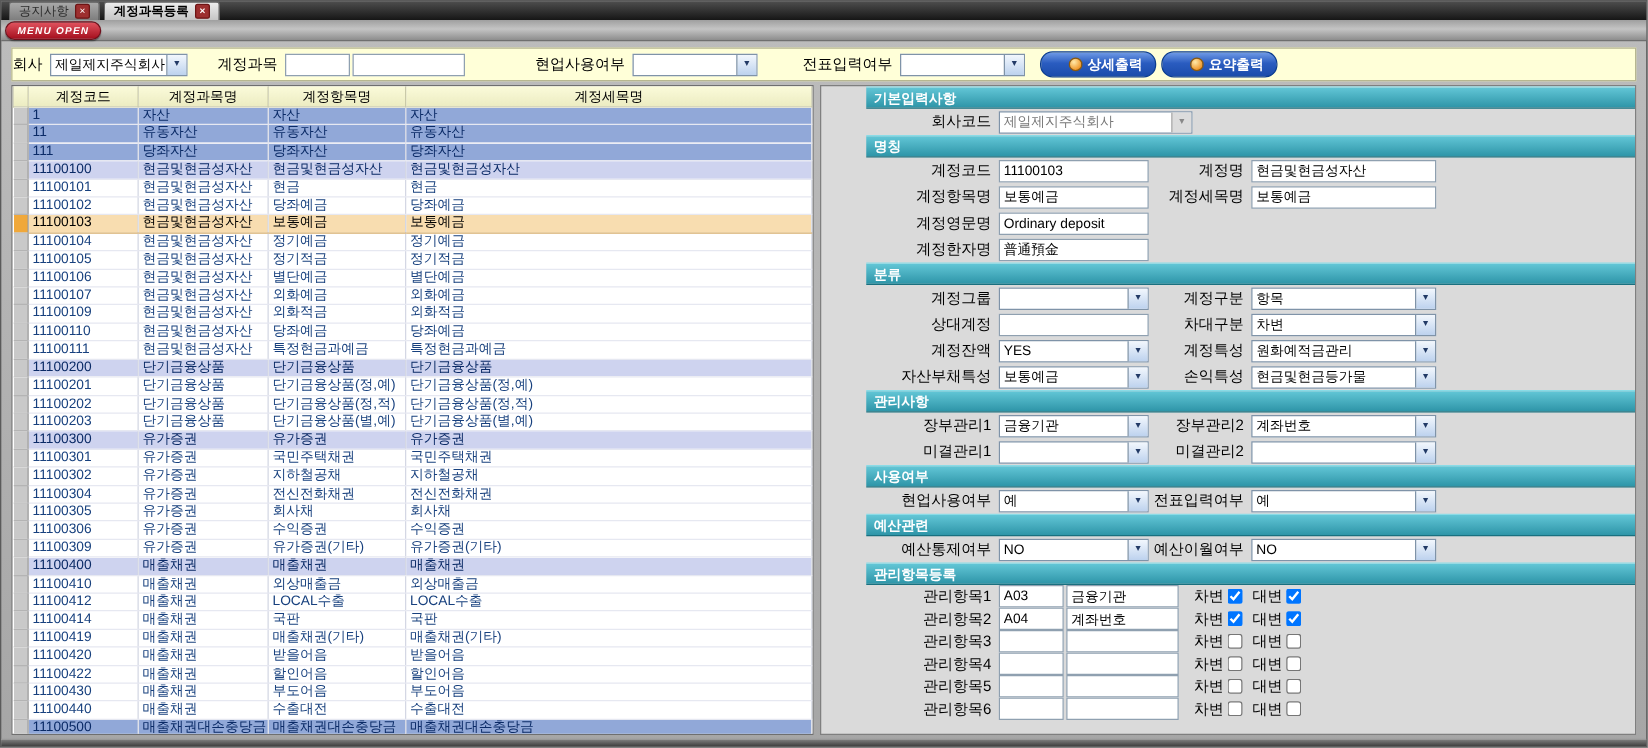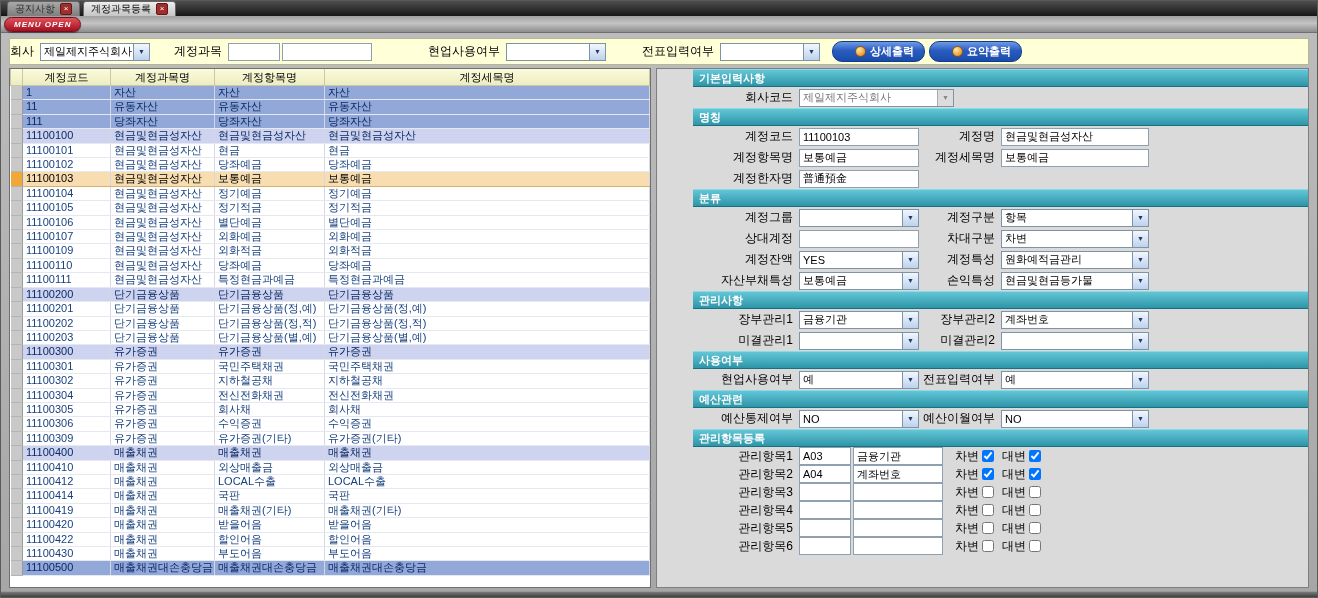--- a/index.html
+++ b/index.html
@@ -7,21 +7,21 @@
        font-family:"Liberation Sans","DejaVu Sans",sans-serif;}
   .app{width:1318px;height:598px;box-sizing:border-box;border:1px solid #5a5a5a;
        background:linear-gradient(180deg,#bdbdbd,#a6a6a6);display:flex;flex-direction:column;}
 
   
   .tabbar{flex:0 0 15px;background:linear-gradient(#4e4e4e,#161616);display:flex;
           align-items:flex-end;padding-left:6px;gap:3px;}
   .tab{height:14px;display:inline-flex;align-items:center;gap:5px;padding:0 7px;
        font-size:10px;border-radius:3px 3px 0 0;border:1px solid #666;border-bottom:none;cursor:default;justify-content:center;}
   .tab.inactive{background:linear-gradient(#a9a9a9,#7e7e7e);color:#2d2d2d;}
-  .tab.active{background:linear-gradient(#ededed,#c5c5c5);color:#000;font-weight:normal;}
+  .tab.active{background:linear-gradient(#ededed,#c5c5c5);color:#000;font-weight:bold;}
   .tabclose{width:10px;height:10px;line-height:10px;background:#9d2f2f;border:1px solid #6d1414;
             color:#fff;font-size:8px;text-align:center;border-radius:2px;}
 
   
   .menustrip{flex:0 0 16px;background:linear-gradient(#9f9f9f,#c4c4c4 45%,#8d8d8d);
              display:flex;align-items:center;padding-left:3px;border-bottom:1px solid #6f6f6f;}
   .menuopen{background:linear-gradient(#e0525e,#a50f1e);border:1px solid #70101c;color:#fff;
             font-size:8px;font-weight:bold;font-style:italic;letter-spacing:1px;padding:2px 9px;
             border-radius:8px;box-shadow:0 1px 1px rgba(0,0,0,.4);cursor:pointer;}
 
@@ -375,20 +375,27 @@
           <td>할인어음</td>
           <td>할인어음</td>
         </tr>
             <tr class="normal">
           <td class="gutter"></td>
           <td>11100430</td>
           <td>매출채권</td>
           <td>부도어음</td>
           <td>부도어음</td>
         </tr>
+            <tr class="normal">
+          <td class="gutter"></td>
+          <td>11100440</td>
+          <td>매출채권</td>
+          <td>수출대전</td>
+          <td>수출대전</td>
+        </tr>
             <tr class="level1">
           <td class="gutter"></td>
           <td>11100500</td>
           <td>매출채권대손충당금</td>
           <td>매출채권대손충당금</td>
           <td>매출채권대손충당금</td>
         </tr>
           </tbody>
       </table>
 
@@ -410,20 +417,24 @@
         <span class="flabel l1">계정코드</span>
         <input class="txt w120" value="11100103" style="">
         <span class="flabel l2">계정명</span>
         <input class="txt w148" value="현금및현금성자산" style="">
       </div>
       <div class="frow">
         <span class="flabel l1">계정항목명</span>
         <input class="txt w120" value="보통예금" style="">
         <span class="flabel l2">계정세목명</span>
         <input class="txt w148" value="보통예금" style="">
+      </div>
+      <div class="frow">
+        <span class="flabel l1">계정영문명</span>
+        <input class="txt w120" value="Ordinary deposit" style="">
       </div>
       <div class="frow">
         <span class="flabel l1">계정한자명</span>
         <input class="txt w120" value="普通預金" style="">
       </div>
 
       <div class="sec-h">분류</div>
       <div class="frow">
         <span class="flabel l1">계정그룹</span>
         <div class="combo w120">

